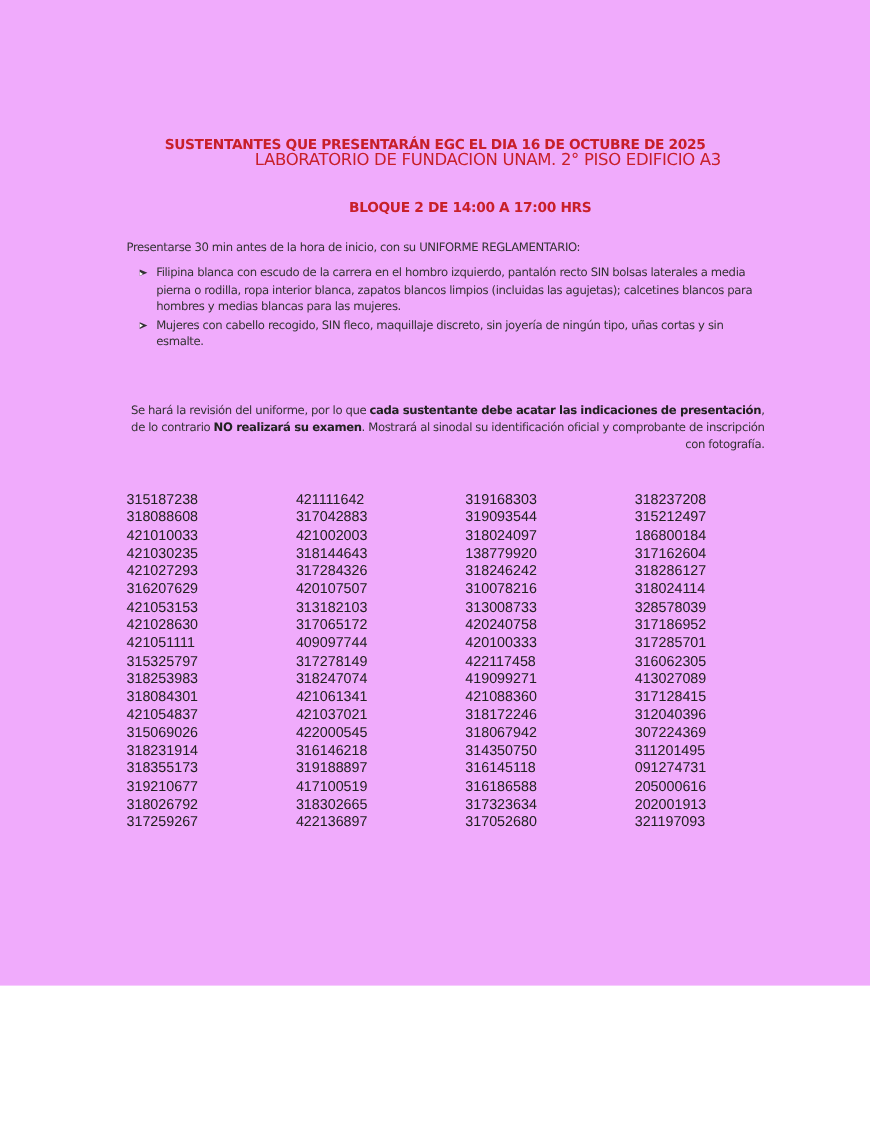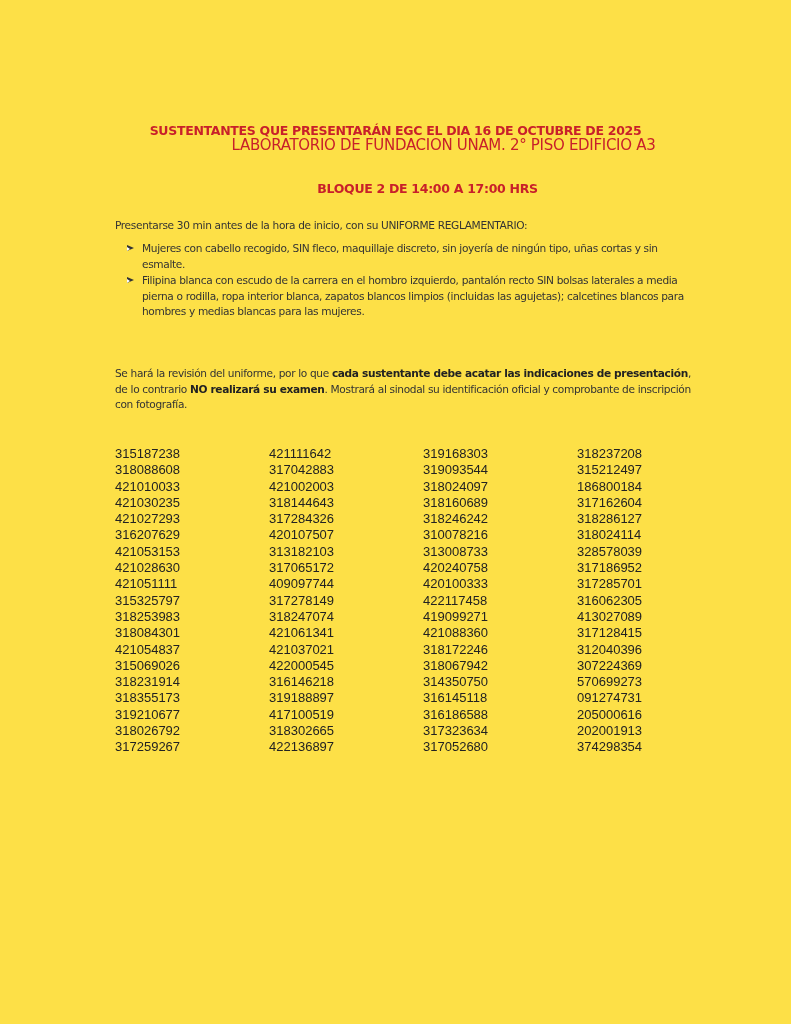--- a/index.html
+++ b/index.html
@@ -12,22 +12,22 @@
     height: 1024px;
     position: relative;
     overflow: hidden;
     font-family: "Liberation Sans", sans-serif;
     color: #222;
   }
   .page {
     position: absolute;
     left: 0; top: 0;
     width: 791px;
-    height: 1024px;
-    background: #fde047;
+    height: 896px;
+    background: #f0abfc;
     text-decoration: underline;
   }
   .header {
     position: absolute;
     left: 0;
     width: 791px;
     text-align: center;
     color: #c8202a;
     font-family: "DejaVu Sans", sans-serif;
   }
@@ -107,20 +107,21 @@
     border-top: 2px solid transparent;
     border-bottom: 2px solid transparent;
     border-left: 3px solid #fff;
   }
   .rules li .text { display: block; }
   .notice {
     position: absolute;
     left: 115px;
     top: 366px;
     width: 580px;
+    text-align: right;
   }
   .notice b { font-weight: bold; color: #222; }
   .ids {
     position: absolute;
     left: 115px;
     top: 446px;
     width: 580px;
     display: grid;
     grid-template-columns: 154px 154px 154px 120px;
     grid-auto-rows: 16.3px;
@@ -140,46 +141,46 @@
 
   <div class="header title">SUSTENTANTES QUE PRESENTARÁN EGC EL DIA 16 DE OCTUBRE DE 2025</div>
   <div class="header subtitle">LABORATORIO DE FUNDACION UNAM. 2° PISO EDIFICIO A3</div>
   <div class="header block">BLOQUE 2 DE 14:00 A 17:00 HRS</div>
 
   <div class="body-text intro">Presentarse 30 min antes de la hora de inicio, con su UNIFORME REGLAMENTARIO:</div>
 
   <ul class="body-text rules">
     <li>
       <span class="bullet"><span class="bullet-glyph"></span></span>
-      <span class="text">Mujeres con cabello recogido, SIN fleco, maquillaje discreto, sin joyería de ningún tipo, uñas cortas y sin esmalte.</span>
+      <span class="text">Filipina blanca con escudo de la carrera en el hombro izquierdo, pantalón recto SIN bolsas laterales a media pierna o rodilla, ropa interior blanca, zapatos blancos limpios (incluidas las agujetas); calcetines blancos para hombres y medias blancas para las mujeres.</span>
     </li>
     <li>
       <span class="bullet"><span class="bullet-glyph"></span></span>
-      <span class="text">Filipina blanca con escudo de la carrera en el hombro izquierdo, pantalón recto SIN bolsas laterales a media pierna o rodilla, ropa interior blanca, zapatos blancos limpios (incluidas las agujetas); calcetines blancos para hombres y medias blancas para las mujeres.</span>
+      <span class="text">Mujeres con cabello recogido, SIN fleco, maquillaje discreto, sin joyería de ningún tipo, uñas cortas y sin esmalte.</span>
     </li>
   </ul>
 
   <div class="body-text notice"><span>Se hará la revisión del uniforme, por lo que </span><b>cada sustentante debe acatar las indicaciones de presentación</b><span>, de lo contrario </span><b>NO realizará su examen</b><span>. Mostrará al sinodal su identificación oficial y comprobante de inscripción con fotografía.</span></div>
 
   <div class="ids" id="ids-grid">
       <div class="cell">315187238</div>
       <div class="cell">421111642</div>
       <div class="cell">319168303</div>
       <div class="cell">318237208</div>
       <div class="cell">318088608</div>
       <div class="cell">317042883</div>
       <div class="cell">319093544</div>
       <div class="cell">315212497</div>
       <div class="cell">421010033</div>
       <div class="cell">421002003</div>
       <div class="cell">318024097</div>
       <div class="cell">186800184</div>
       <div class="cell">421030235</div>
       <div class="cell">318144643</div>
-      <div class="cell">318160689</div>
+      <div class="cell">138779920</div>
       <div class="cell">317162604</div>
       <div class="cell">421027293</div>
       <div class="cell">317284326</div>
       <div class="cell">318246242</div>
       <div class="cell">318286127</div>
       <div class="cell">316207629</div>
       <div class="cell">420107507</div>
       <div class="cell">310078216</div>
       <div class="cell">318024114</div>
       <div class="cell">421053153</div>
@@ -210,32 +211,32 @@
       <div class="cell">421037021</div>
       <div class="cell">318172246</div>
       <div class="cell">312040396</div>
       <div class="cell">315069026</div>
       <div class="cell">422000545</div>
       <div class="cell">318067942</div>
       <div class="cell">307224369</div>
       <div class="cell">318231914</div>
       <div class="cell">316146218</div>
       <div class="cell">314350750</div>
-      <div class="cell">570699273</div>
+      <div class="cell">311201495</div>
       <div class="cell">318355173</div>
       <div class="cell">319188897</div>
       <div class="cell">316145118</div>
       <div class="cell">091274731</div>
       <div class="cell">319210677</div>
       <div class="cell">417100519</div>
       <div class="cell">316186588</div>
       <div class="cell">205000616</div>
       <div class="cell">318026792</div>
       <div class="cell">318302665</div>
       <div class="cell">317323634</div>
       <div class="cell">202001913</div>
       <div class="cell">317259267</div>
       <div class="cell">422136897</div>
       <div class="cell">317052680</div>
-      <div class="cell">374298354</div>
+      <div class="cell">321197093</div>
     </div>
 
 </div>
 
 </body></html>

